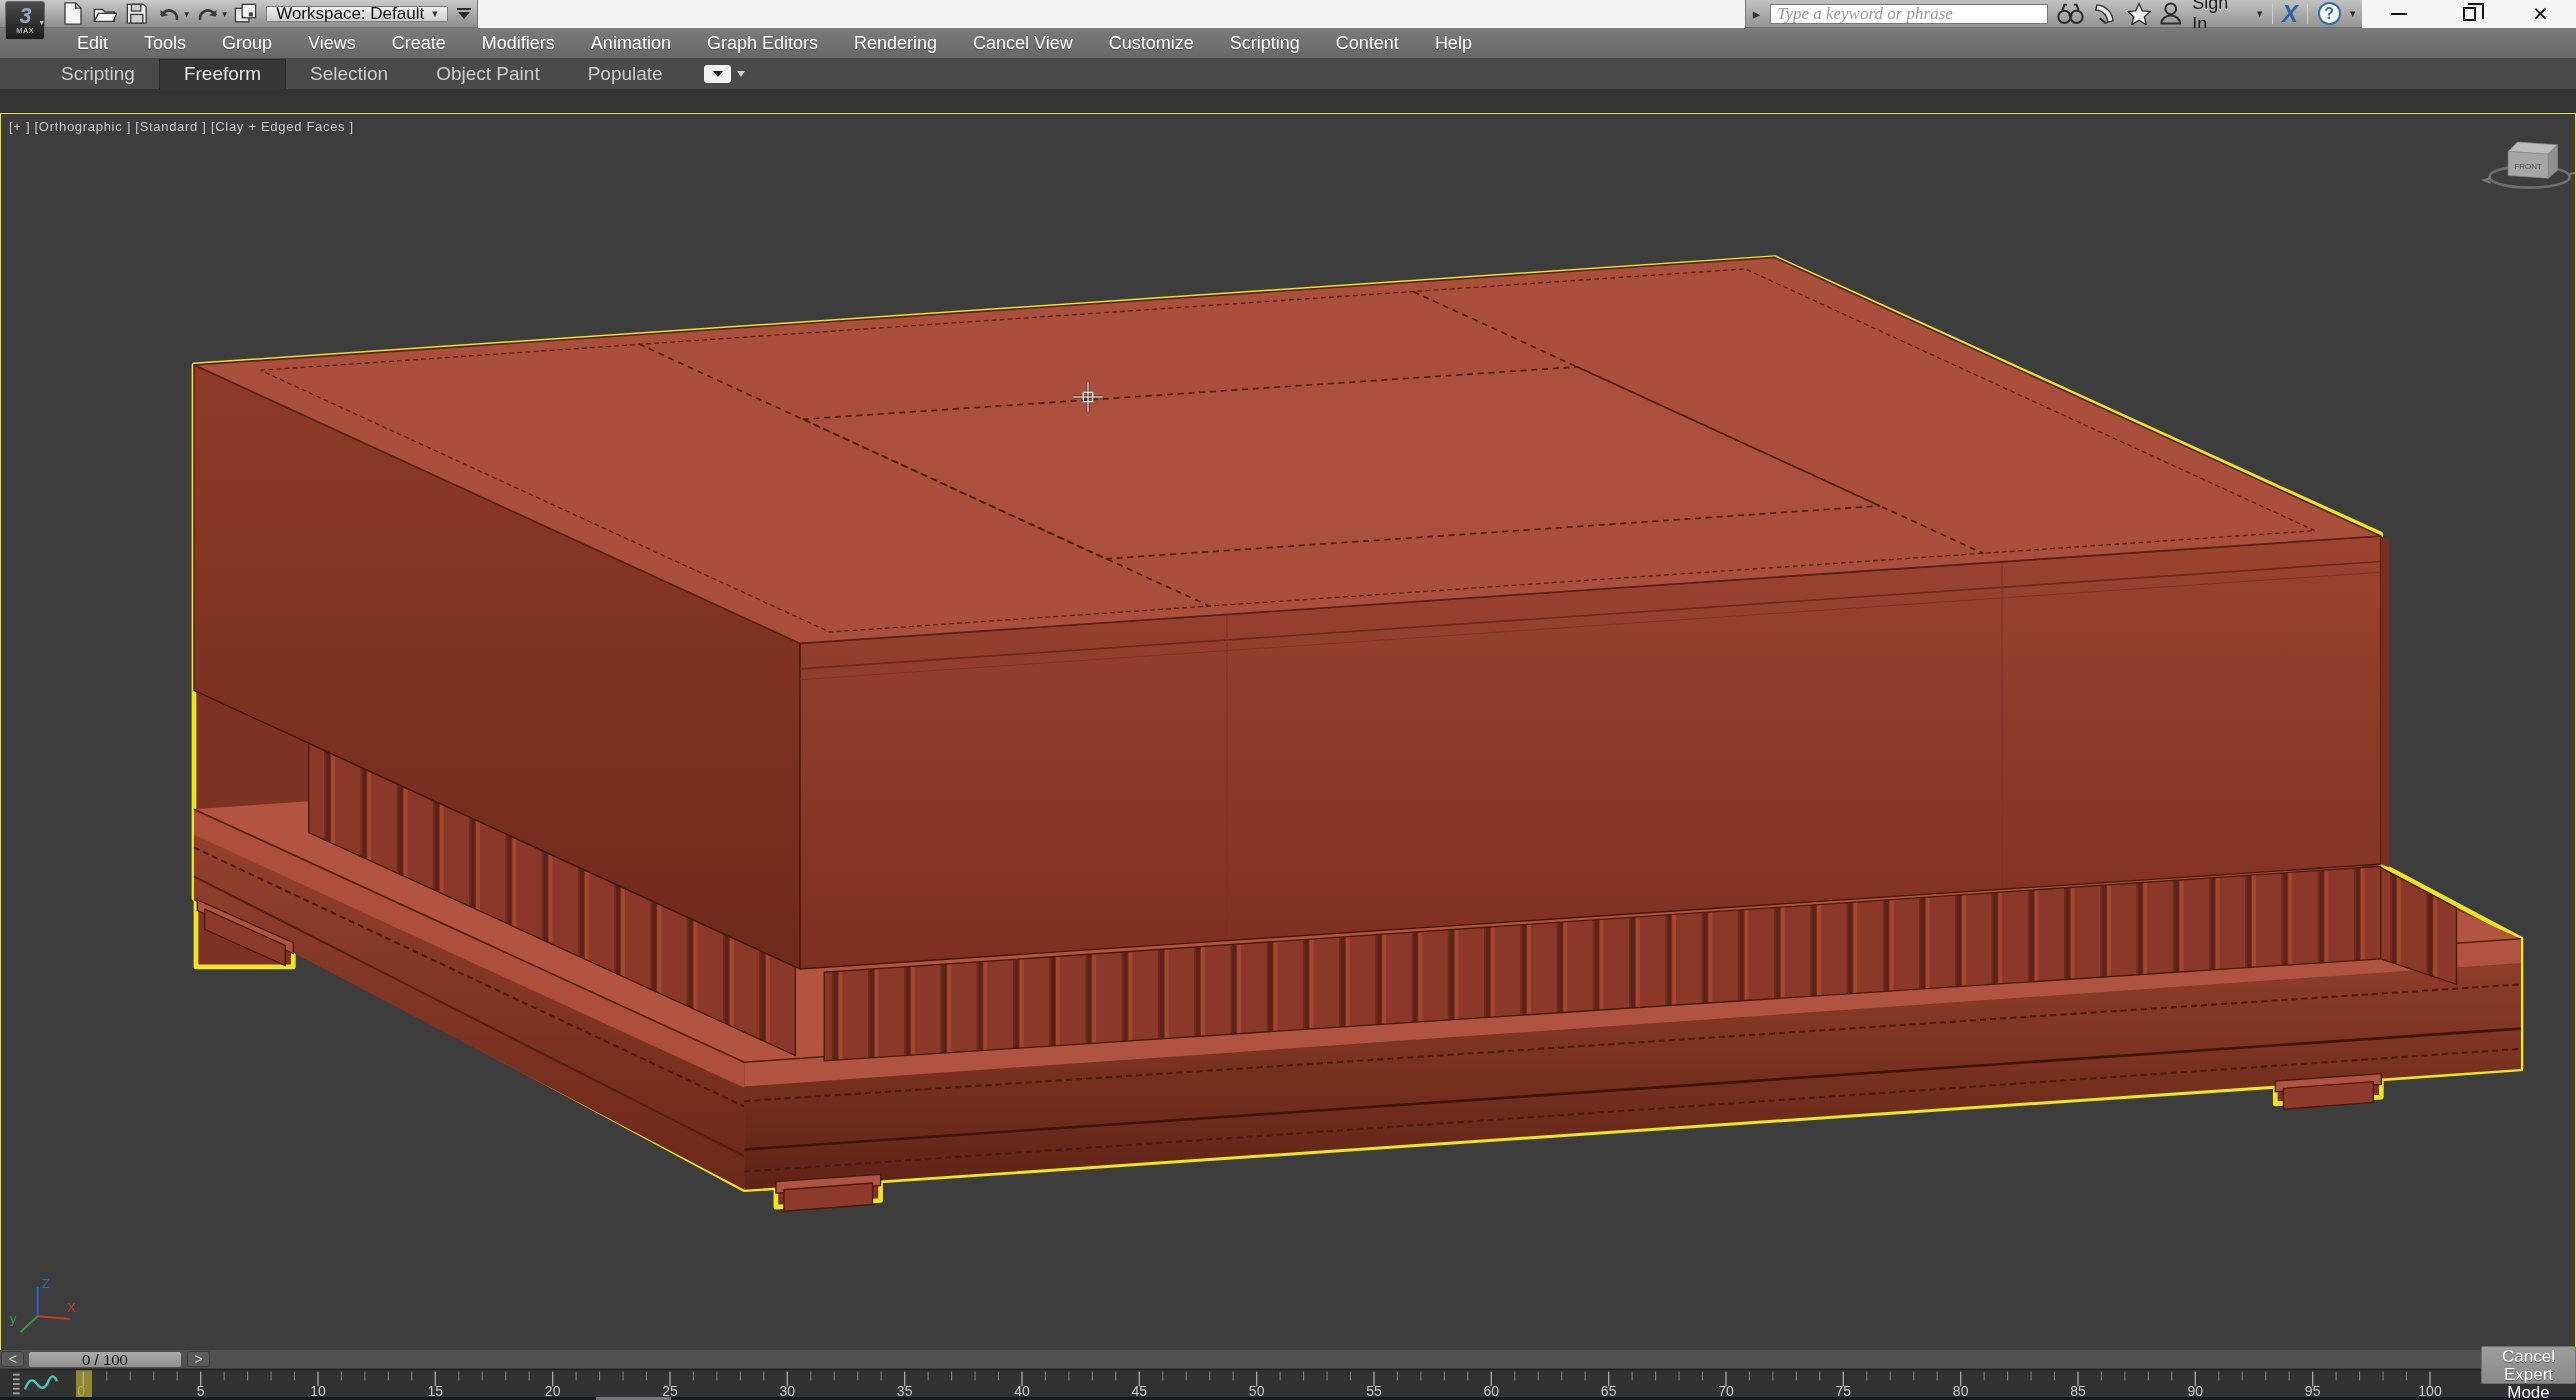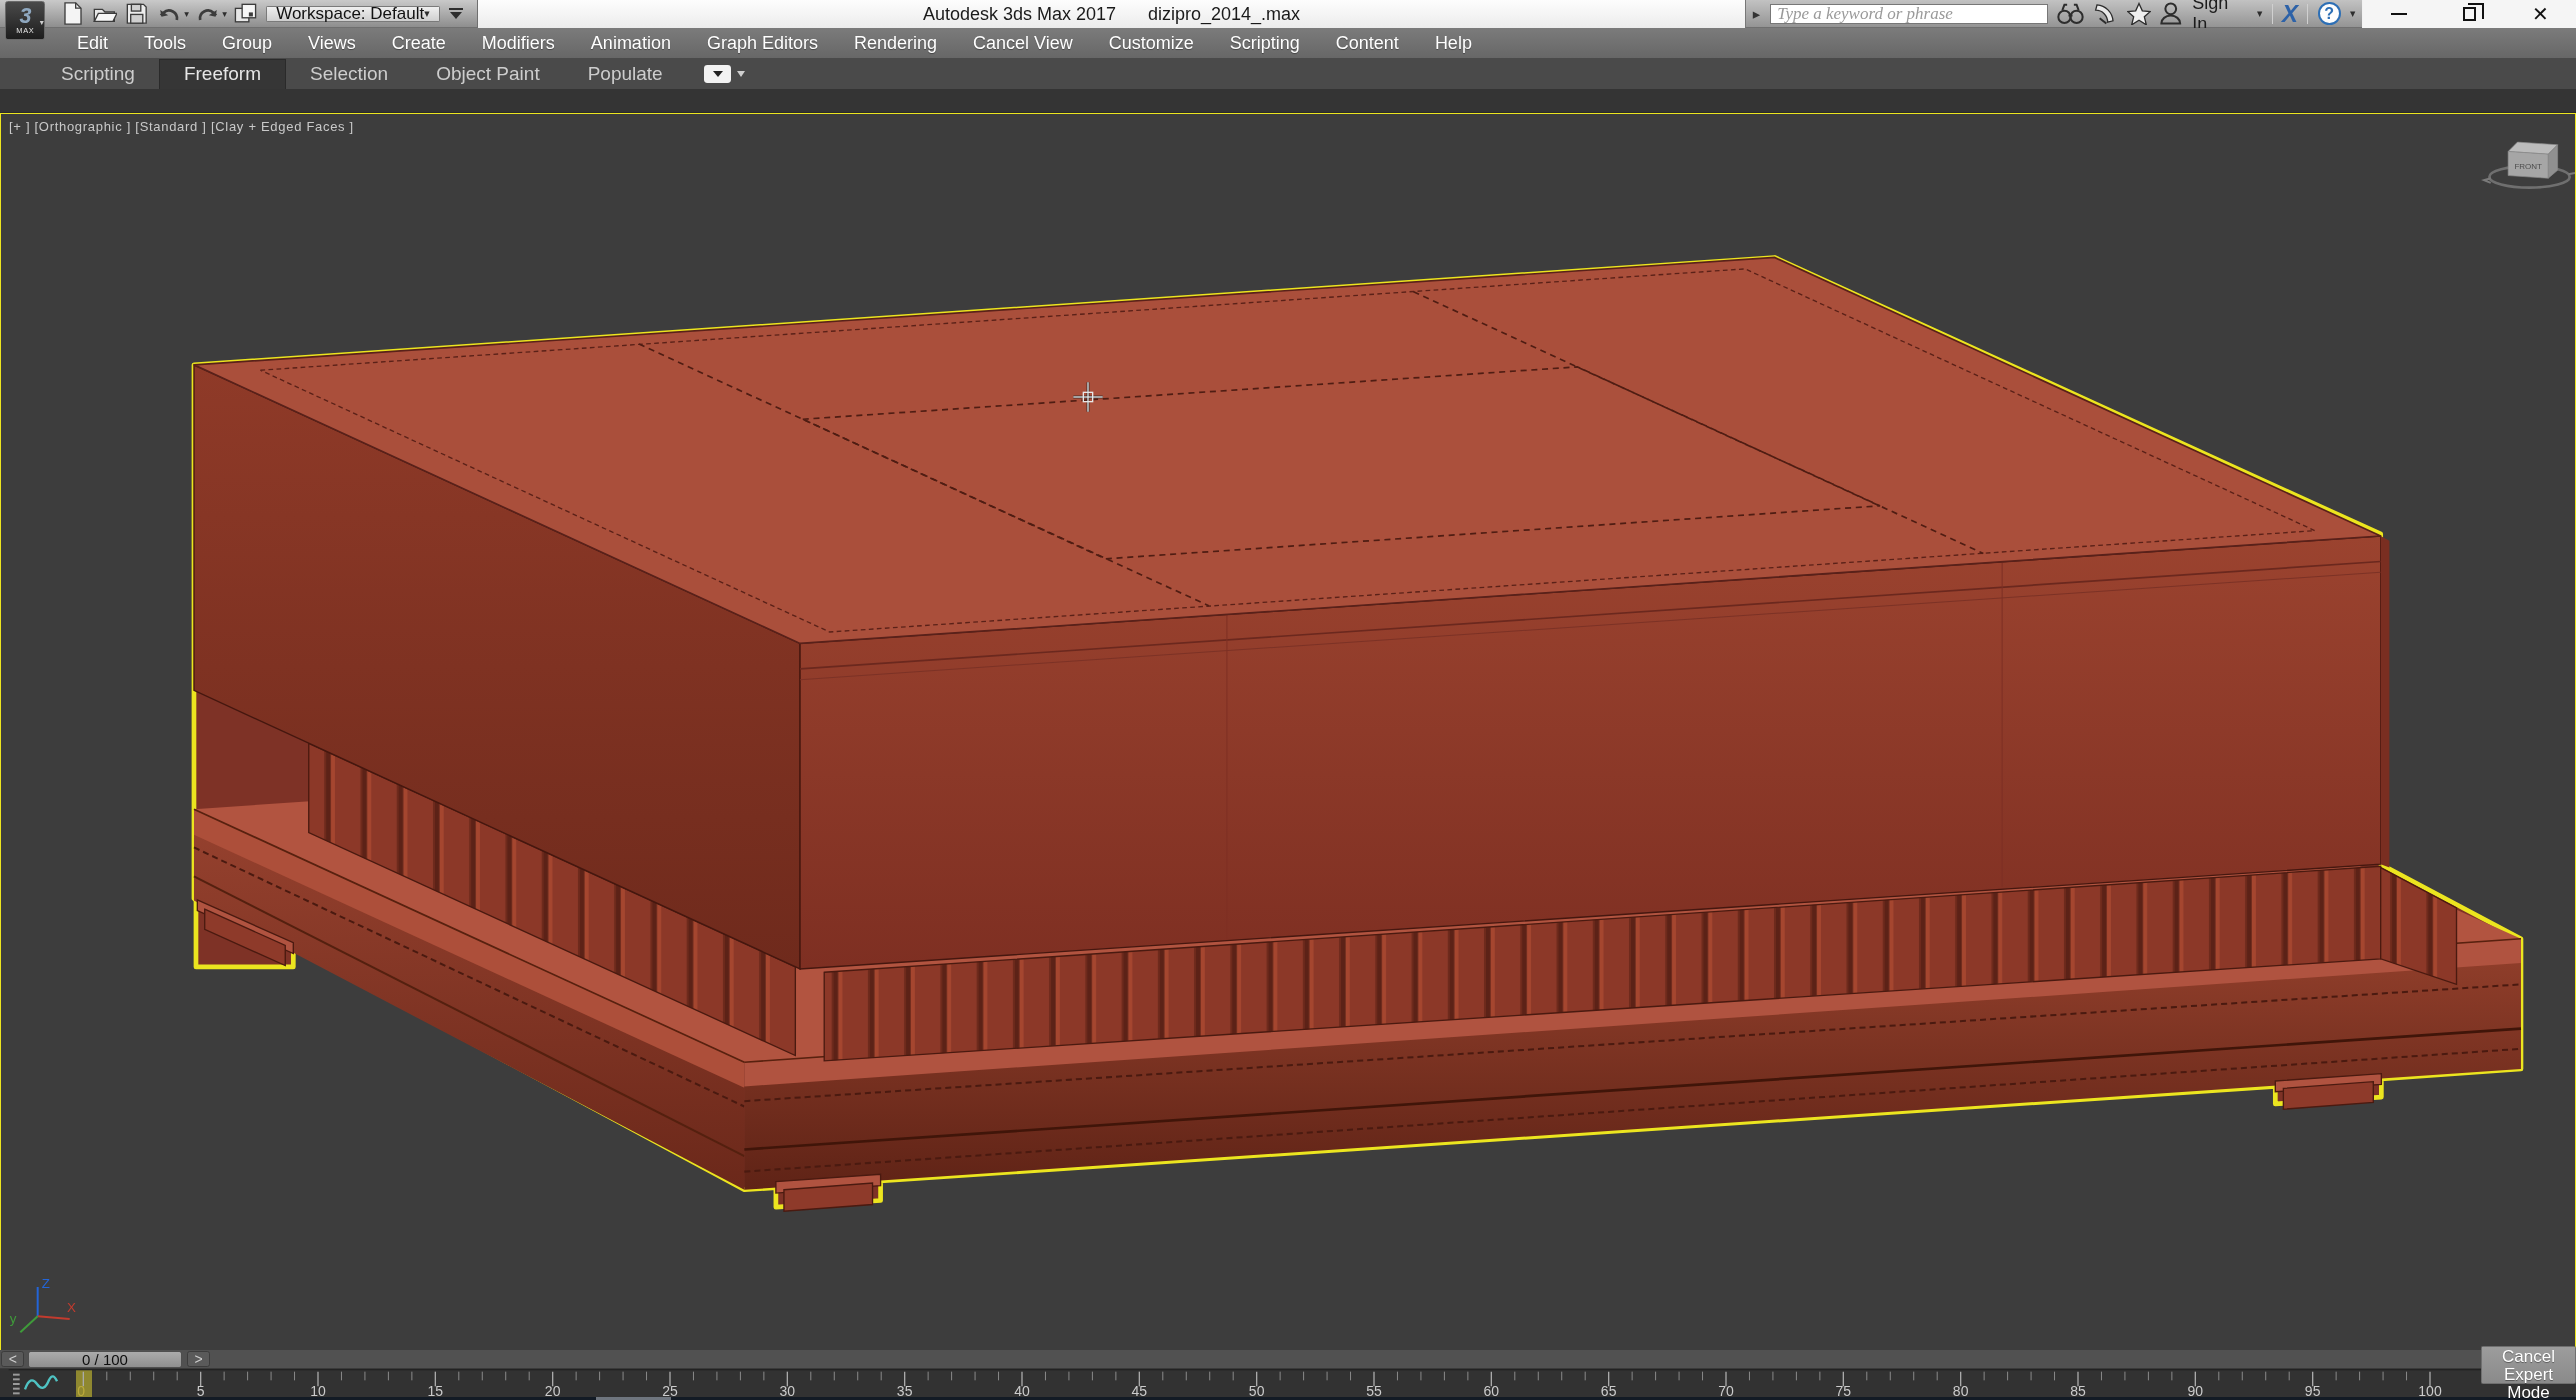--- a/index.html
+++ b/index.html
@@ -33,21 +33,21 @@
               display:flex; flex-direction:column; align-items:center; justify-content:center; }
   .max-logo .three { font-size:21.5px; font-weight:bold; font-style:italic; color:#8fa8c0; line-height:19px; }
   .max-logo .maxtxt { font-size:7.4px; color:#e7e7e7; letter-spacing:0.7px; }
   .logo-caret { position:absolute; right:0.7px; top:16px; font-size:8px; color:#cfcfcf; }
 
   .qat-icons { display:flex; align-items:center; gap:4px; margin-left:59px; }
   .qbtn { width:28px; height:24px; display:flex; align-items:center; justify-content:center; border-radius:2px; }
   .qbtn svg { display:block; }
   .mini-caret { font-size:9.4px; color:#2d2d2d; margin-left:-2.7px; }
   .ws-btn { margin-left:6.7px; height:16px; padding:0 9.4px; background:linear-gradient(#efefef,#cfcfcf);
-            border:0.7px solid #7a7a7a; border-radius:1.3px; display:flex; align-items:center; 
+            border:0.7px solid #7a7a7a; border-radius:1.3px; display:flex; align-items:center; gap:8px;
             font-size:17px; color:#111; }
   .qat-chevron { margin-left:9.4px; display:flex; flex-direction:column; align-items:center; }
   .qat-chevron .bar { width:13.4px; border-top:2px solid #2d2d2d; margin-bottom:2px; }
   .qat-chevron .tri { width:0; height:0; border-left:6px solid transparent; border-right:6px solid transparent; border-top:7.4px solid #2d2d2d; }
 
   .filename { color:#1a1a1a; }
   .ic-collapse { font-size:14.8px; color:#333; }
   .search-input { width:282px; height:20px; border:0.7px solid #777; background:#fff; padding:0 6.7px;
                   font-size:17px; font-style:italic; color:#222;font-family:Liberation Serif, serif; }
   .search-input::placeholder { color:#9a9a9a; font-style:italic; }
@@ -161,24 +161,20 @@
       <div class="ws-btn">
         <span>Workspace: Default</span>
         <span class="caret-dark">▾</span>
       </div>
       <div class="qat-chevron">
         <span class="bar"></span>
           <span class="tri"></span>
       </div>
     </div>
 
-    <div class="title-mid">
-      <span>Autodesk 3ds Max 2017</span>
-      <span class="filename">dizipro_2014_.max</span>
-    </div>
 
     <div class="infocenter">
       <span class="ic-collapse">▸</span>
       <input class="search-input" placeholder="Type a keyword or phrase" style="">
       <span class="ic">
         <svg width="27" height="23" viewBox="0 0 40 34">
             <circle cx="11" cy="22" r="9" fill="none" stroke="#2d2d2d" stroke-width="3"></circle>
             <circle cx="29" cy="22" r="9" fill="none" stroke="#2d2d2d" stroke-width="3"></circle>
             <path d="M8 12 l3 -8 h4 M32 12 l-3 -8 h-4 M17 20 h6" fill="none" stroke="#2d2d2d" stroke-width="3"></path>
           </svg>

